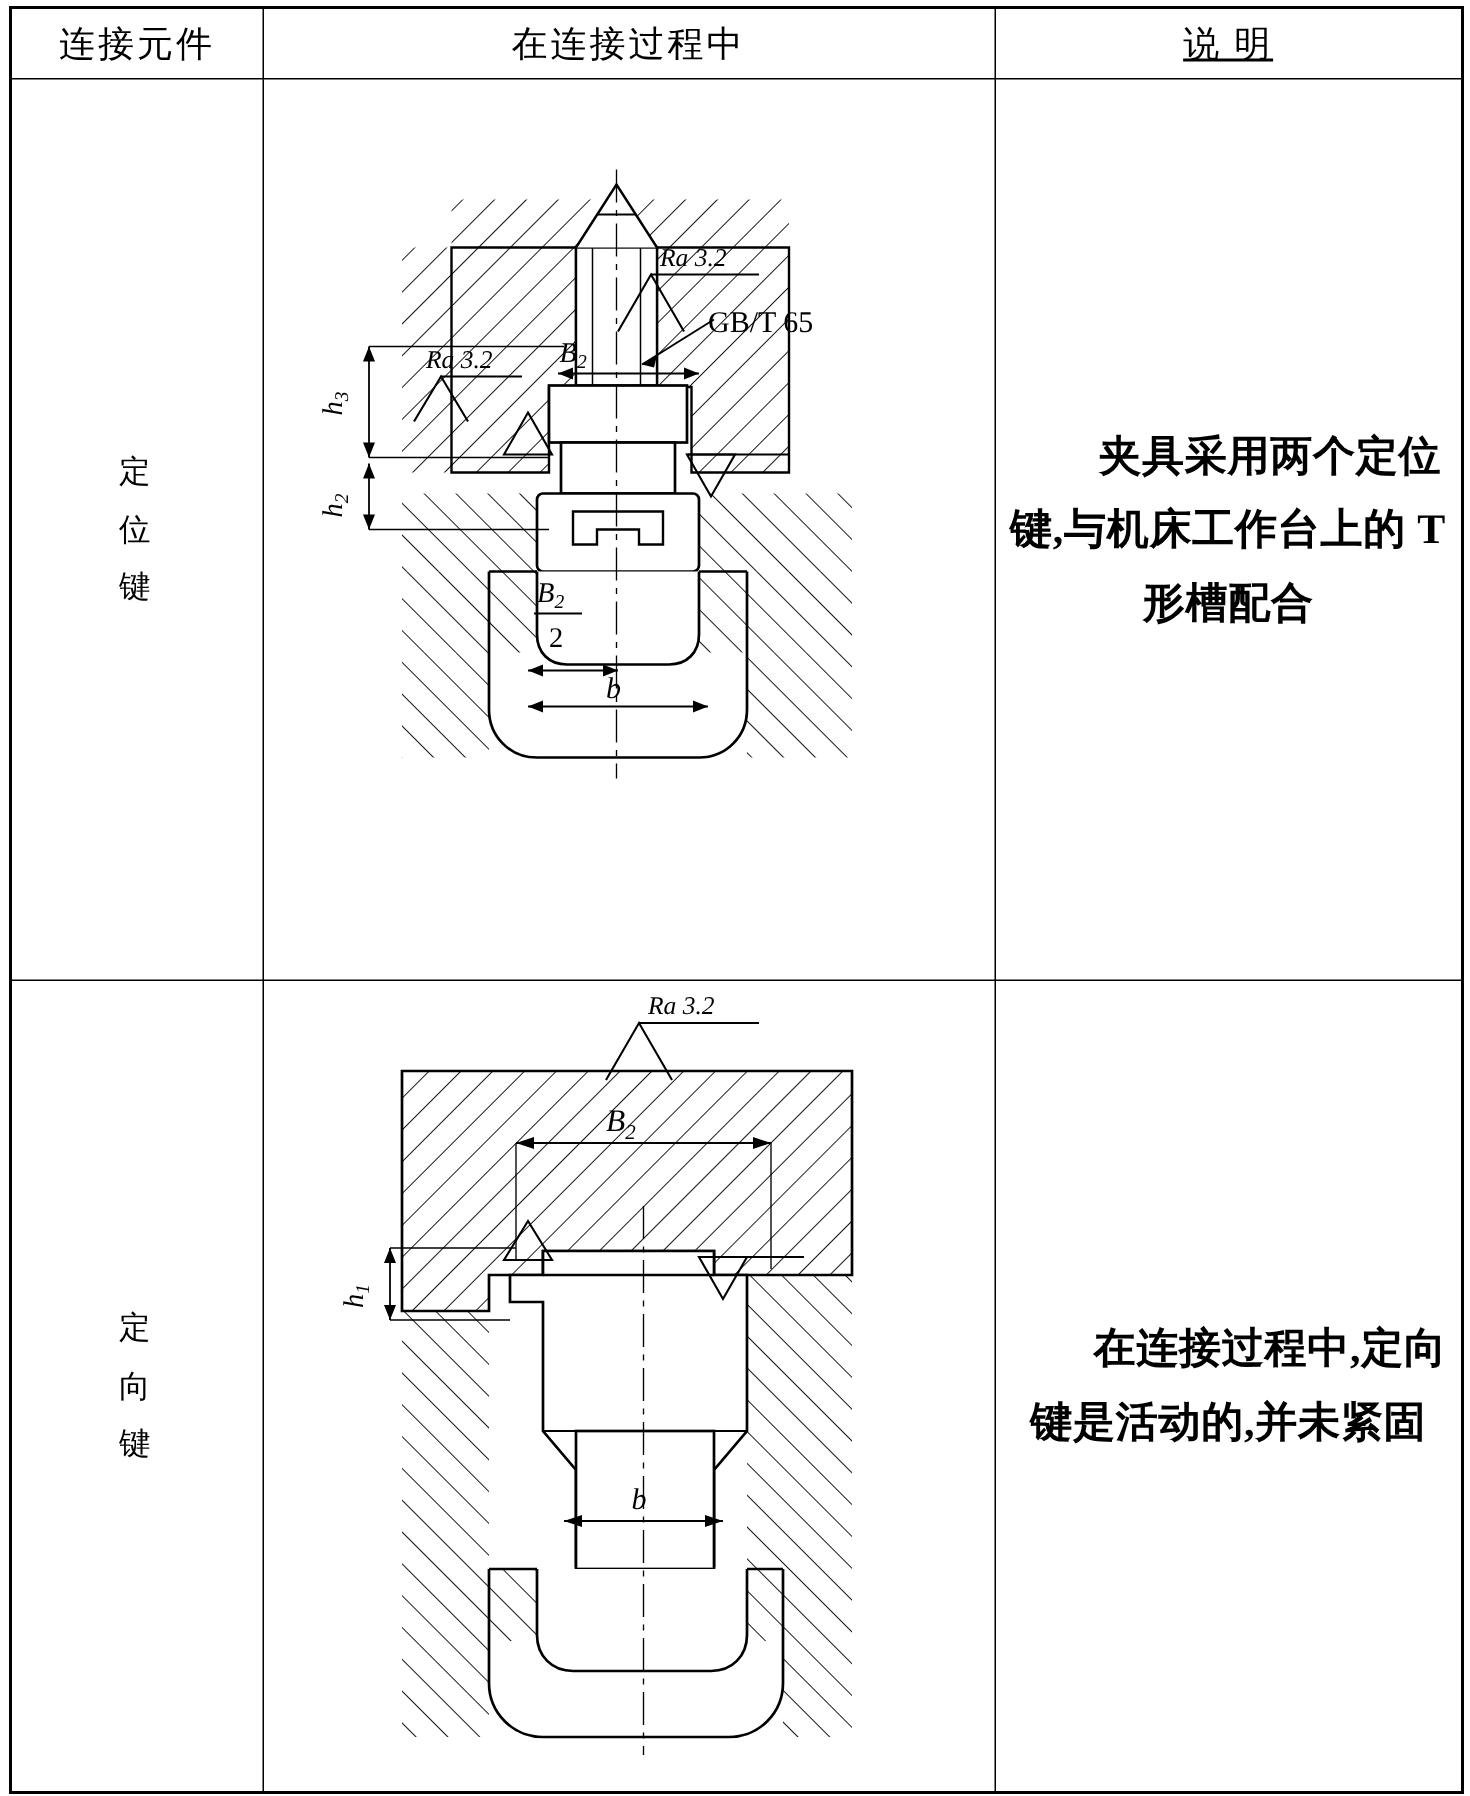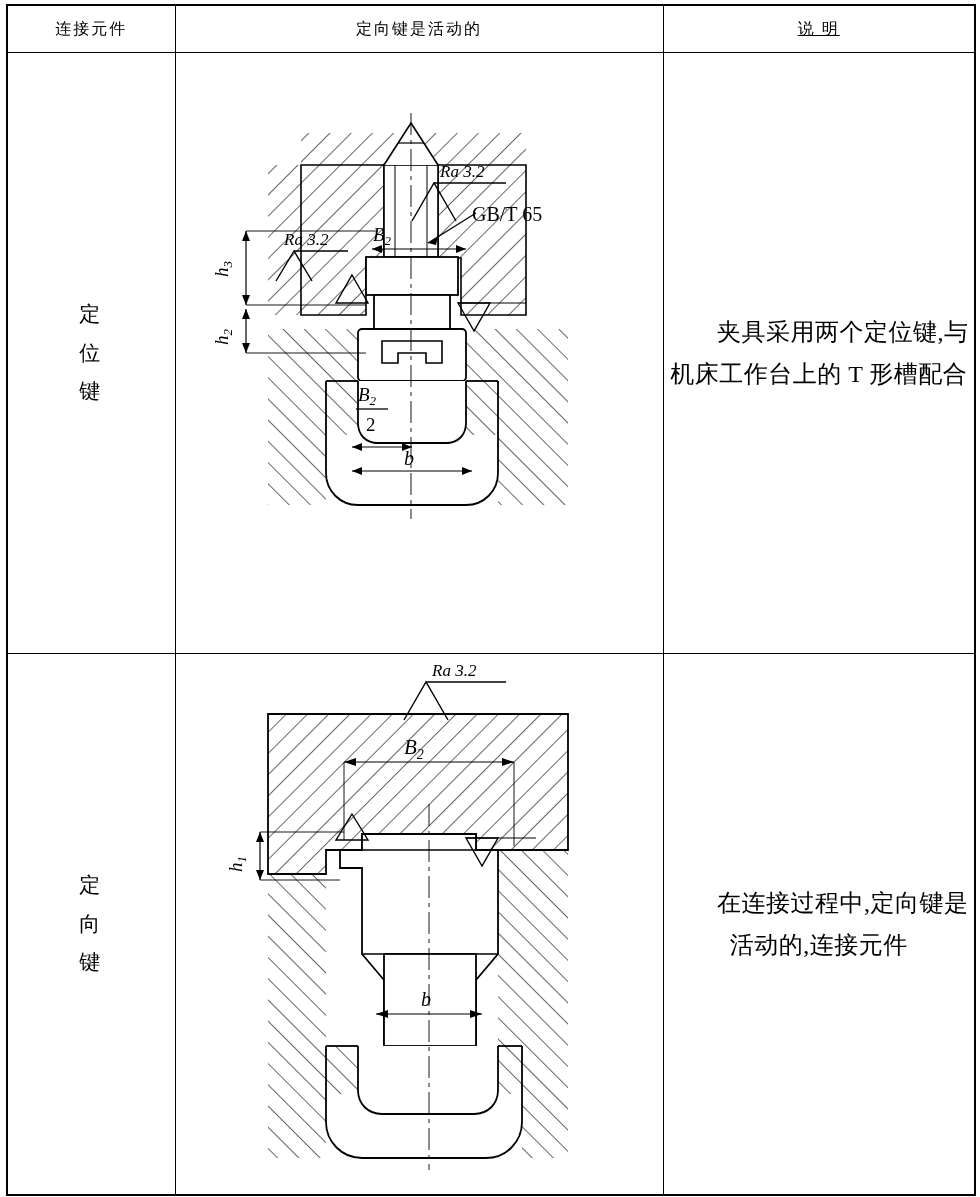--- a/index.html
+++ b/index.html
@@ -41,46 +41,47 @@
   table.spec-table {
     border: 2.5px solid #000;
   }
 
   .col-elem { width: 168px; }
   .col-dia  { width: 488px; }
   .col-note { width: 312px; }
 
   .head-row td {
     height: 46px;
-    font-size: 16px;
+    font-size: 24px;
     letter-spacing: 2px;
     border-bottom: 2.5px solid #000;
   }
 
   .head-note {
     letter-spacing: 14px;
     padding-left: 14px;
     text-decoration: underline;
   }
 
   .elem-cell {
     font-size: 21px;
     line-height: 1.85;
     letter-spacing: 3px;
   }
   .elem-cell .ch {
     display: block;
   }
 
   .note-cell {
-    font-size: 24px;
+    font-size: 28px;
     line-height: 1.75;
     text-align: left;
     padding: 0 22px 0 18px;
     letter-spacing: 0.5px;
+    font-weight: bold;
   }
   .note-cell p {
     margin: 0;
     text-indent: 2em;
   }
 
   .dia-cell {
     position: relative;
     height: 600px;
   }
@@ -107,21 +108,21 @@
 
   <table class="spec-table">
     <colgroup>
       <col class="col-elem">
       <col class="col-dia">
       <col class="col-note">
     </colgroup>
     <tbody>
       <tr class="head-row">
         <td>连接元件</td>
-        <td>定向键是活动的</td>
+        <td>在连接过程中</td>
         <td class="head-note">说 明</td>
       </tr>
 
       <tr class="row1">
         <td class="elem-cell">
           <span class="ch">定</span>
           <span class="ch">位</span>
           <span class="ch">键</span>
         </td>
         <td class="dia-cell">
@@ -349,19 +350,19 @@
               <g>
                 <line x1="200" y1="360" x2="306" y2="360" stroke="#000" stroke-width="1.2"></line>
                 <polygon points="200,360 212,356 212,364" fill="#000"></polygon>
                 <polygon points="306,360 294,356 294,364" fill="#000"></polygon>
                 <text x="245" y="352" font-size="20" font-style="italic">b</text>
               </g>
             </svg>
           </div>
         </td>
         <td class="note-cell">
-          <p>在连接过程中,定向键是活动的,连接元件</p>
+          <p>在连接过程中,定向键是活动的,并未紧固</p>
         </td>
       </tr>
     </tbody>
   </table>
 
 </div>
 
 </body></html>

